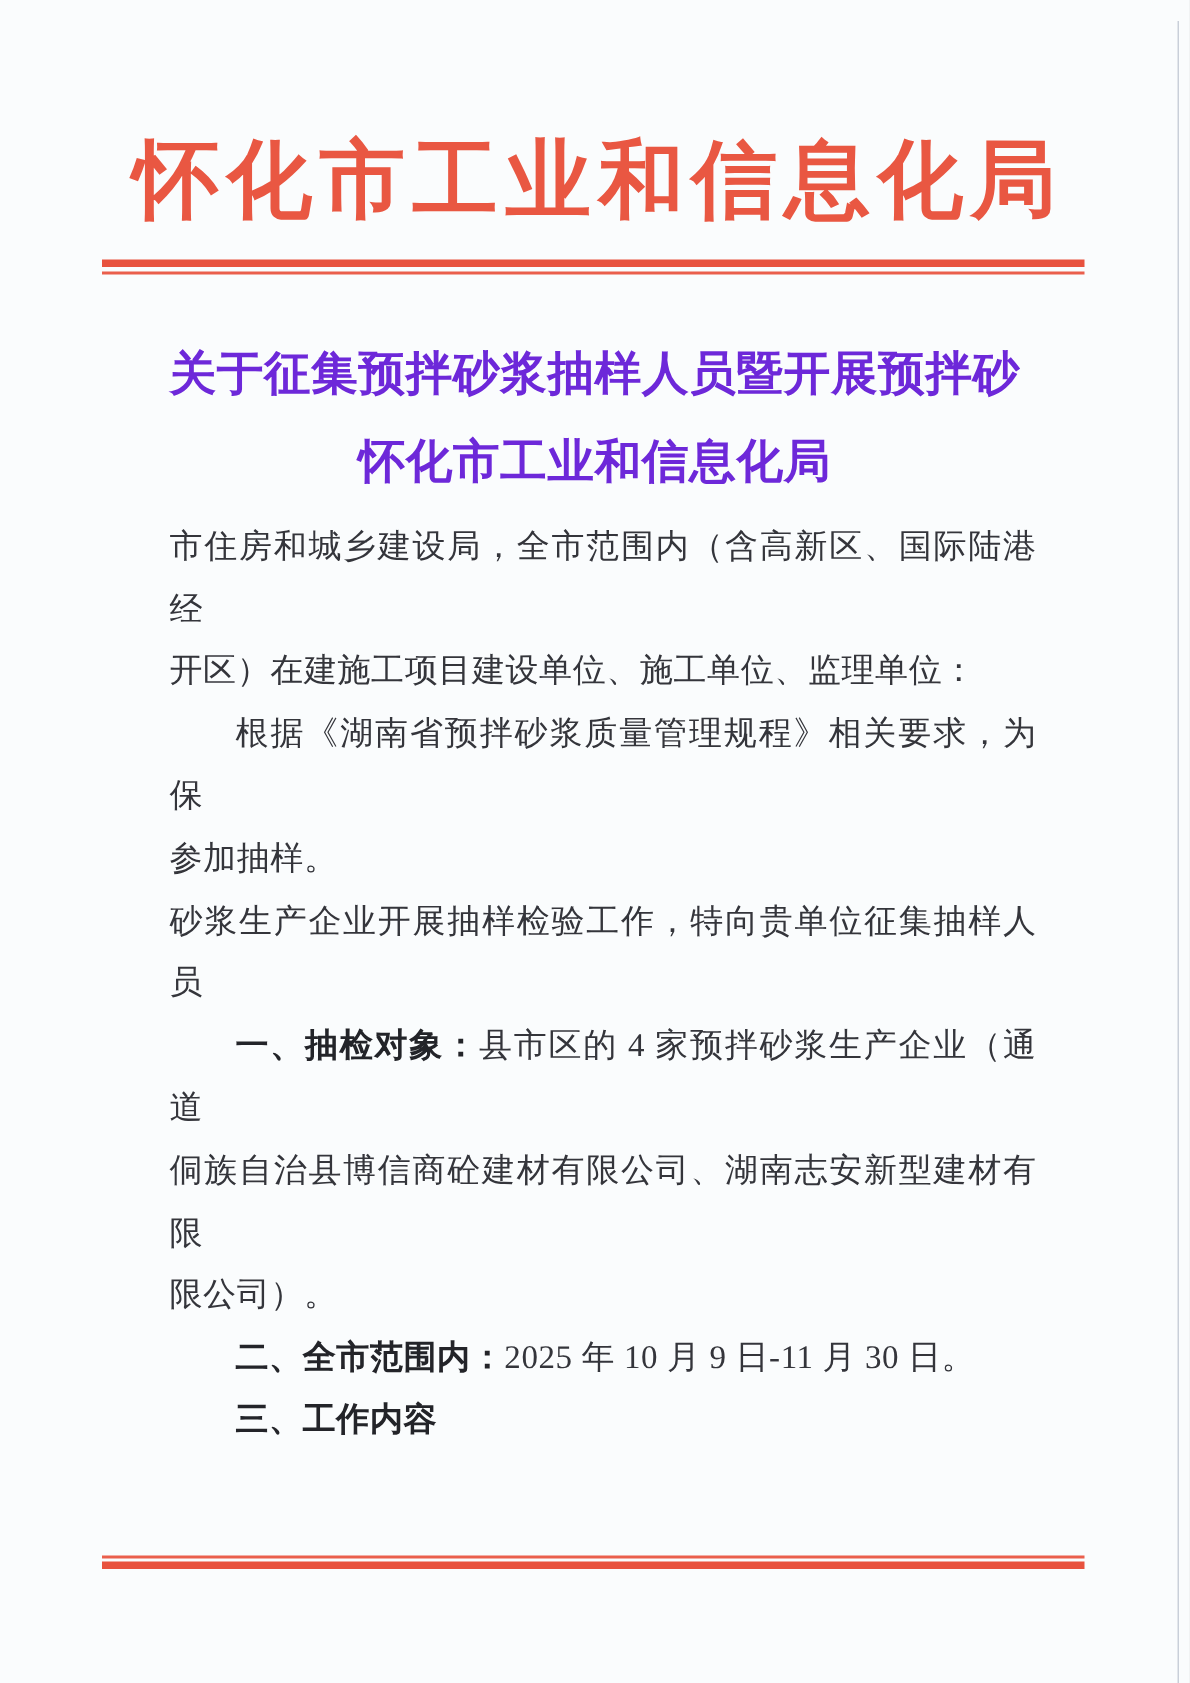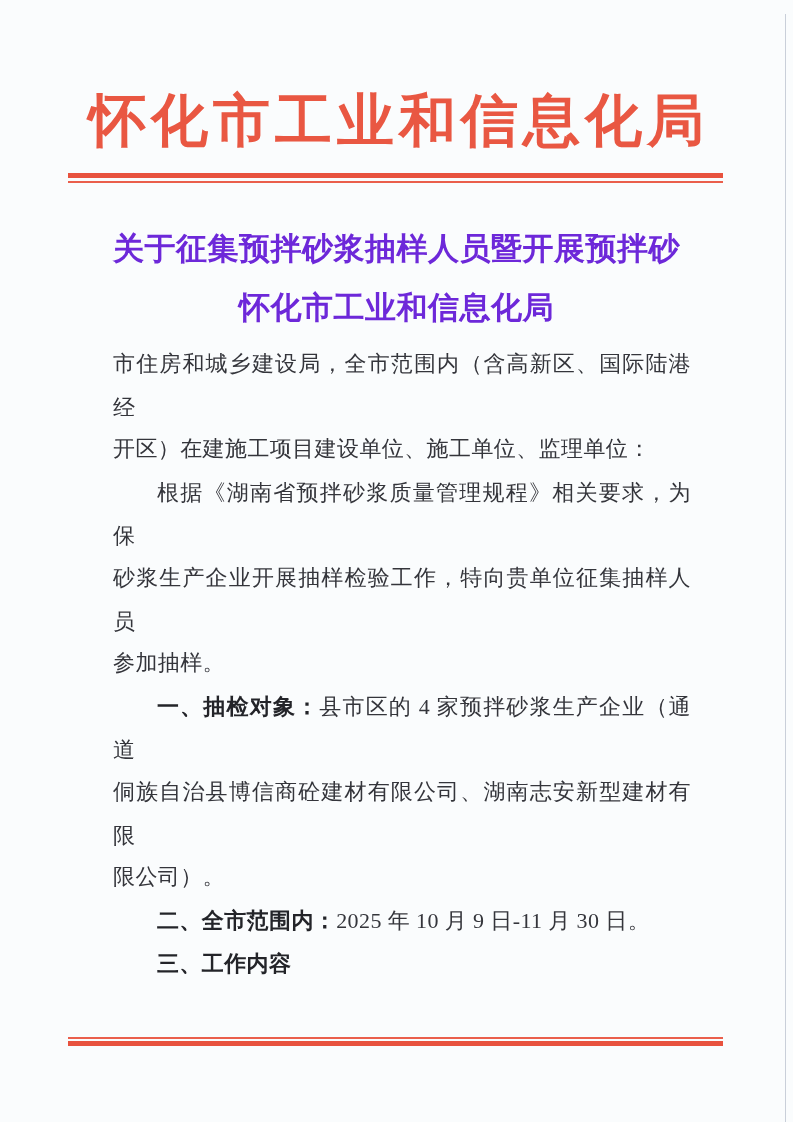--- a/index.html
+++ b/index.html
@@ -55,21 +55,21 @@
     font-size: 22px;
     line-height: 41.6px;
     color: #34353b;
     letter-spacing: 0.4px;
   }
   .line { width: 100%; }
   .fill { text-align: justify; text-align-last: justify; }
   .indent { text-indent: 2em; }
   .b {
     font-weight: 700;
-    font-family: Liberation Mono, monospace;
+    font-family: Liberation Sans, sans-serif;
     color: #232429;
   }
 </style>
 </head>
 <body>
 
 <div class="page">
 
   <div class="scan-edge"></div>
 
@@ -82,22 +82,22 @@
 
   <div class="doc-title">
     <div>关于征集预拌砂浆抽样人员暨开展预拌砂</div>
     <div>怀化市工业和信息化局</div>
   </div>
 
   <div class="body-text">
     <div class="line fill"><span class="b"></span><span>市住房和城乡建设局，全市范围内（含高新区、国际陆港经</span></div>
     <div class="line"><span class="b"></span><span>开区）在建施工项目建设单位、施工单位、监理单位：</span></div>
     <div class="line fill indent"><span class="b"></span><span>根据《湖南省预拌砂浆质量管理规程》相关要求，为保</span></div>
+    <div class="line"><span class="b"></span><span>参加抽样。</span></div>
     <div class="line fill"><span class="b"></span><span>砂浆生产企业开展抽样检验工作，特向贵单位征集抽样人员</span></div>
-    <div class="line"><span class="b"></span><span>参加抽样。</span></div>
     <div class="line fill indent"><span class="b">一、抽检对象：</span><span>县市区的 4 家预拌砂浆生产企业（通道</span></div>
     <div class="line fill"><span class="b"></span><span>侗族自治县博信商砼建材有限公司、湖南志安新型建材有限</span></div>
     <div class="line"><span class="b"></span><span>限公司）。</span></div>
     <div class="line indent"><span class="b">二、全市范围内：</span><span>2025 年 10 月 9 日-11 月 30 日。</span></div>
     <div class="line indent"><span class="b">三、工作内容</span><span></span></div>
 
   </div>
 
   <div class="rule rule-bottom">
     <div class="bar bar-thin"></div>

